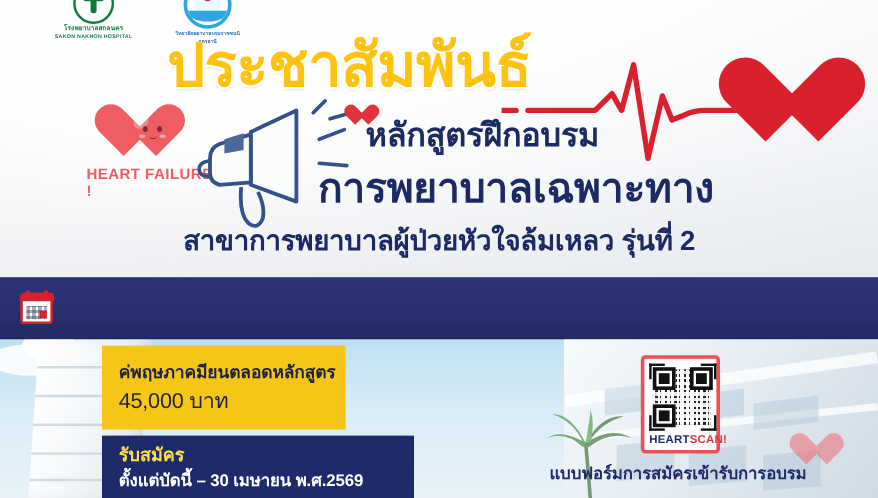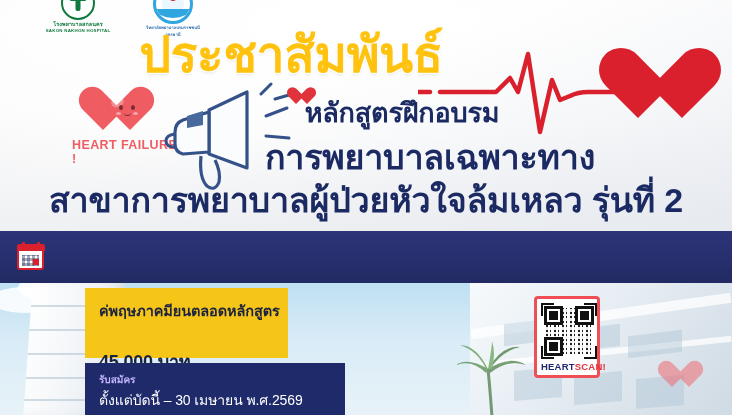--- a/index.html
+++ b/index.html
@@ -110,21 +110,21 @@
     letter-spacing:-.5px;
     text-shadow:0 0 1px #fff, 1px 1px 0 #fff, -1px 1px 0 #fff, 0 2px 3px rgba(0,0,0,.10);
     padding-right:150px;box-sizing:border-box;
   }
   .title-sub{
     position:absolute;width:732px;text-align:center;font-weight:bold;
     color:#1b2a63;letter-spacing:-.2px;
   }
   .sub1{left:0;top:97px;font-size:27px;line-height:32px;padding-left:72px;box-sizing:border-box;}
   .sub2{left:0;top:141px;font-size:34px;line-height:32px;padding-left:40px;box-sizing:border-box;margin-left:44px;}
-  .sub3{left:0;top:184px;font-size:34px;line-height:32px;}
+  .sub3{left:0;top:184px;font-size:23px;line-height:32px;}
 
   
   .date-bar{
     position:absolute;left:0;top:231px;width:732px;height:52px;
     background:linear-gradient(180deg,#2c3478 0%,#272f6e 55%,#222a63 100%);
     display:flex;align-items:center;
   }
   .cal-icon{
     position:relative;width:27px;height:26px;margin-left:17px;margin-right:13px;
     background:#fff;border:2.5px solid #d9202c;border-radius:3px;box-sizing:border-box;flex:none;
@@ -160,27 +160,27 @@
   .bld-right .win{position:absolute;background:rgba(168,192,210,.40);}
   .bld-right .edge{position:absolute;background:rgba(255,255,255,.75);}
   .palm{position:absolute;left:452px;top:56px;width:80px;height:80px;}
 
   
   .price-box{
     position:absolute;left:85px;top:288px;width:203px;height:70px;
     background:#F5C518;box-sizing:border-box;padding:12px 0 0 14px;
   }
   .price-l1{font-size:14.5px;font-weight:bold;color:#1b2340;line-height:22px;letter-spacing:-.1px;}
-  .price-l2{font-size:18px;font-weight:bold;color:#1b2340;line-height:24px;letter-spacing:-.2px;margin-top:28px;}
+  .price-l2{font-size:18px;font-weight:normal;color:#1b2340;line-height:24px;letter-spacing:-.2px;}
   .apply-box{
     position:absolute;left:85px;top:363px;width:260px;height:52px;
     background:#1f2a6b;box-sizing:border-box;padding:7px 0 0 14px;
   }
-  .apply-l1{font-size:10px;font-weight:bold;color:#c4b5fd;line-height:20px;}
-  .apply-l2{font-size:14px;font-weight:normal;color:#ffffff;line-height:20px;letter-spacing:-.1px;}
+  .apply-l1{font-size:15px;font-weight:bold;color:#fde047;line-height:20px;}
+  .apply-l2{font-size:14px;font-weight:bold;color:#ffffff;line-height:20px;letter-spacing:-.1px;}
 
   
   .qr-wrap{
     position:absolute;left:534px;top:296px;width:66px;height:82px;
     background:#ffffff;border:3px solid #ef4e55;border-radius:4px;box-sizing:border-box;
     padding:4px 4px 0;text-align:center;
   }
   .qr-img{position:relative;width:56px;height:56px;margin:0 auto;}
   .qr-noise{position:absolute;inset:5px;
     background:
@@ -346,19 +346,20 @@
         </div>
       <div class="qr-brk b-tl"></div>
         <div class="qr-brk b-tr"></div>
       <div class="qr-brk b-bl"></div>
         <div class="qr-brk b-br"></div>
     </div>
     <div class="scan-line">
       <span class="scan-a">HEART</span><span class="scan-b">SCAN!</span>
     </div>
   </div>
+  <div class="qr-caption">แบบฟอร์มการสมัครเข้ารับการอบรม</div>
 
   <div class="mini-heart2">
     <div class="lobe l"></div>
       <div class="lobe r"></div>
   </div>
 
 </div>
 
 </body></html>

